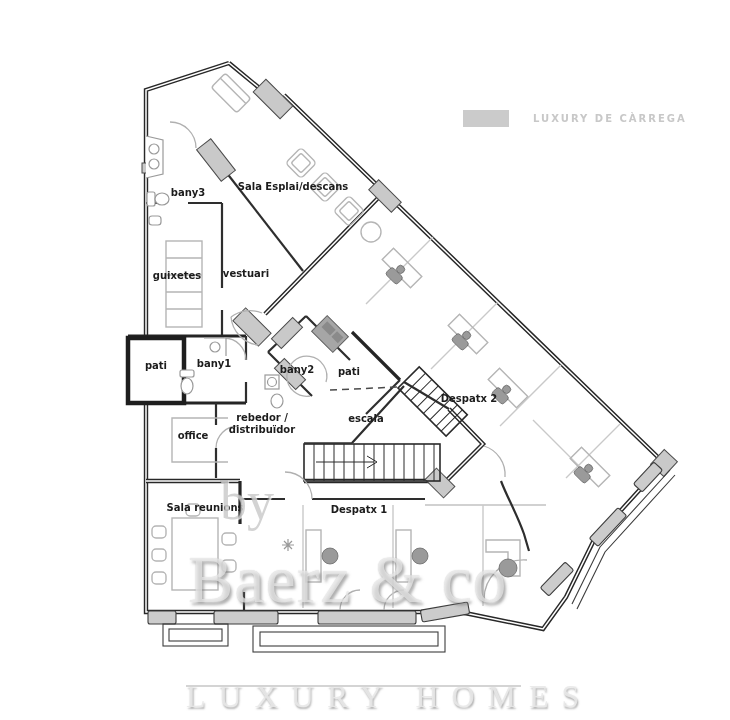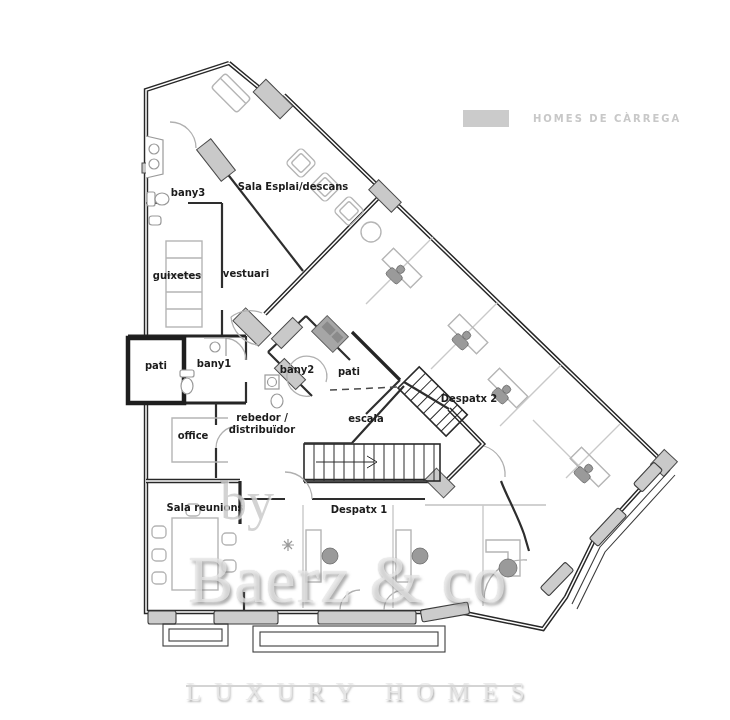--- a/index.html
+++ b/index.html
@@ -33,21 +33,21 @@
   #legend{position:absolute;left:463px;top:110px;display:flex;align-items:center;}
   #legend .swatch{width:46px;height:17px;background:#cbcbcb;}
   #legend .ltext{margin-left:24px;font-size:10px;font-weight:bold;letter-spacing:2px;color:#c8c8c8;}
 
   
   .wm{position:absolute;font-family:Liberation Serif, serif;pointer-events:none;margin-top:36px;}
   #wm-by{left:220px;top:434px;font-size:54px;color:rgba(140,140,140,0.38);
          text-shadow:1px 1px 1px rgba(255,255,255,0.8);}
   #wm-brand{left:188px;top:504px;font-size:68px;letter-spacing:1px;color:rgba(248,248,248,0.62);
             text-shadow:2px 3px 3px rgba(110,110,110,0.55),0 0 1px rgba(150,150,150,0.45);white-space:nowrap;}
-  #wm-tagline{left:186px;top:642px;font-size:25px;letter-spacing:13px;color:rgba(232,232,232,0.9);
+  #wm-tagline{left:186px;top:642px;font-size:32px;letter-spacing:13px;color:rgba(232,232,232,0.9);
               text-shadow:1px 2px 2px rgba(125,125,125,0.6);white-space:nowrap;}
   #wm-line{position:absolute;left:186px;top:685px;width:335px;height:2px;background:#d4d4d4;}
 </style>
 </head>
 <body>
 
 <div id="page">
 
   <svg id="plan" width="730" height="720" viewBox="0 0 730 720">
 
@@ -276,21 +276,21 @@
       <text class="rlabel" x="366" y="422">escala</text>
       <text class="rlabel" x="469" y="402">Despatx 2</text>
       <text class="rlabel" x="193" y="439">office</text>
       <text class="rlabel" x="205" y="511">Sala reunions</text>
       <text class="rlabel" x="359" y="513">Despatx 1</text>
     </g>
   </svg>
 
   <div id="legend">
     <div class="swatch"></div>
-    <div class="ltext">HOMES DE CÀRREGA</div>
+    <div class="ltext">LUXURY DE CÀRREGA</div>
   </div>
 
   <div class="wm" id="wm-by">by</div>
   <div class="wm" id="wm-brand">Baerz &amp; co</div>
   <div class="wm" id="wm-tagline">LUXURY HOMES</div>
   <div id="wm-line"></div>
 
 </div>
 
 </body></html>

